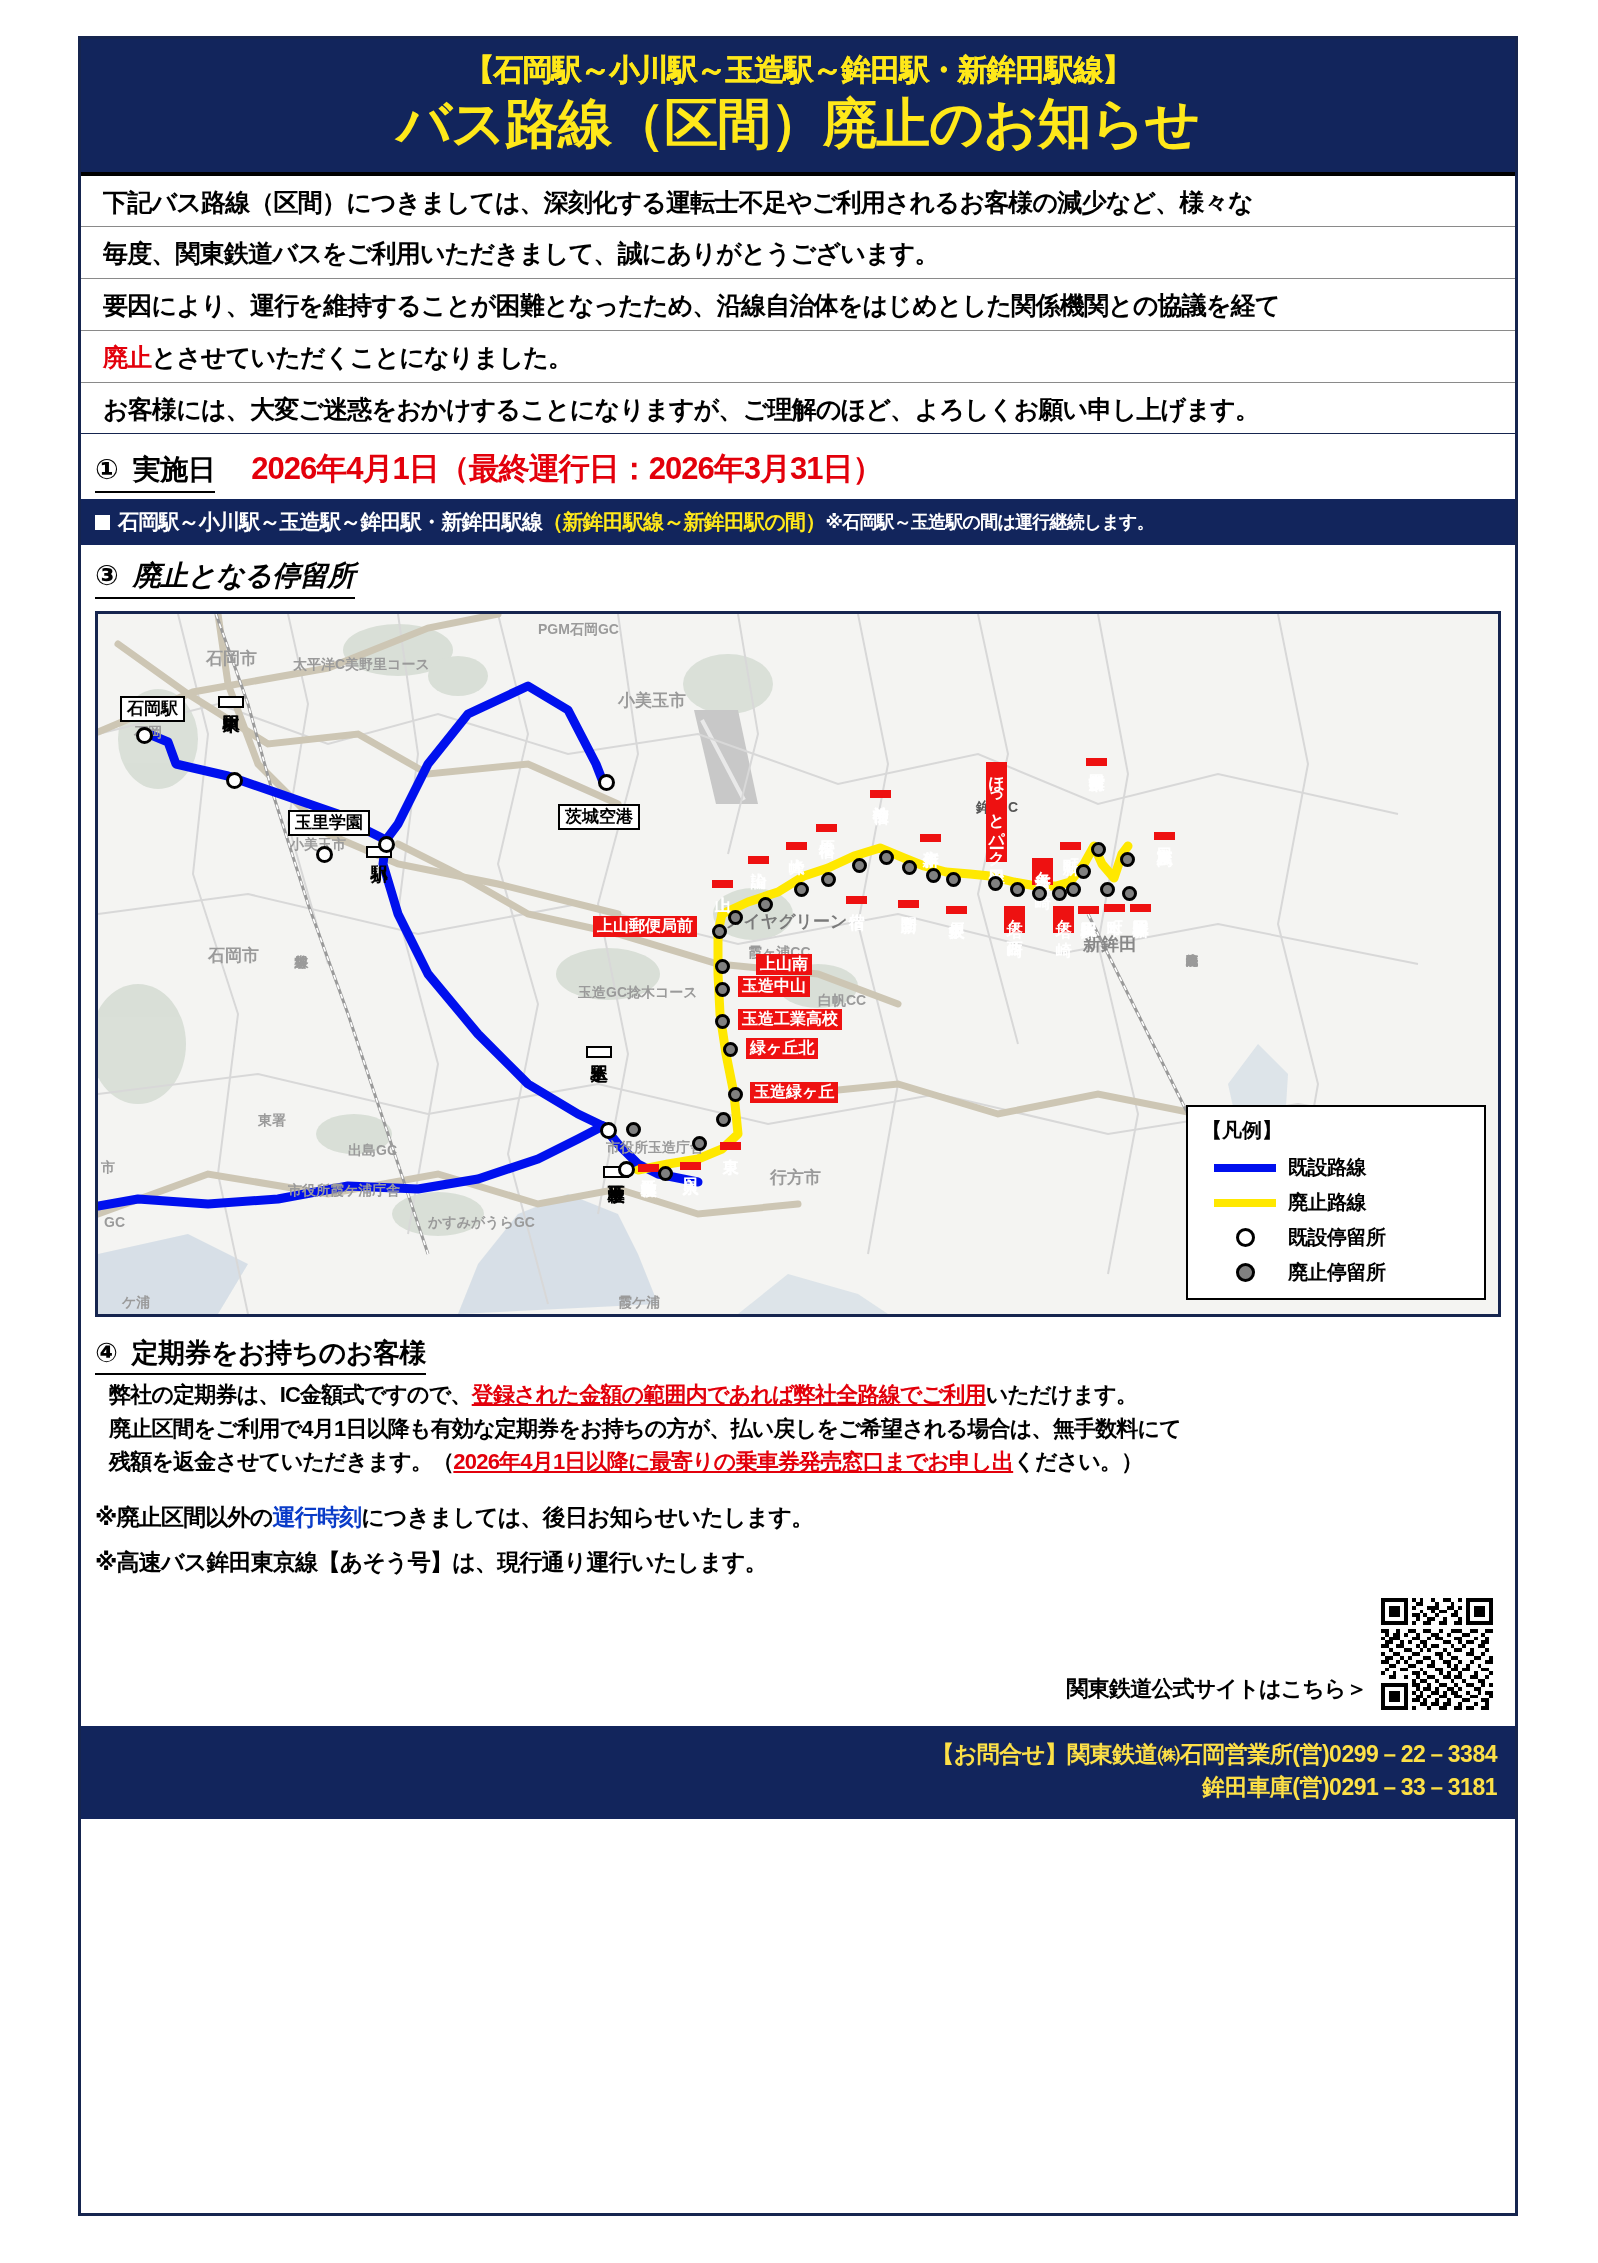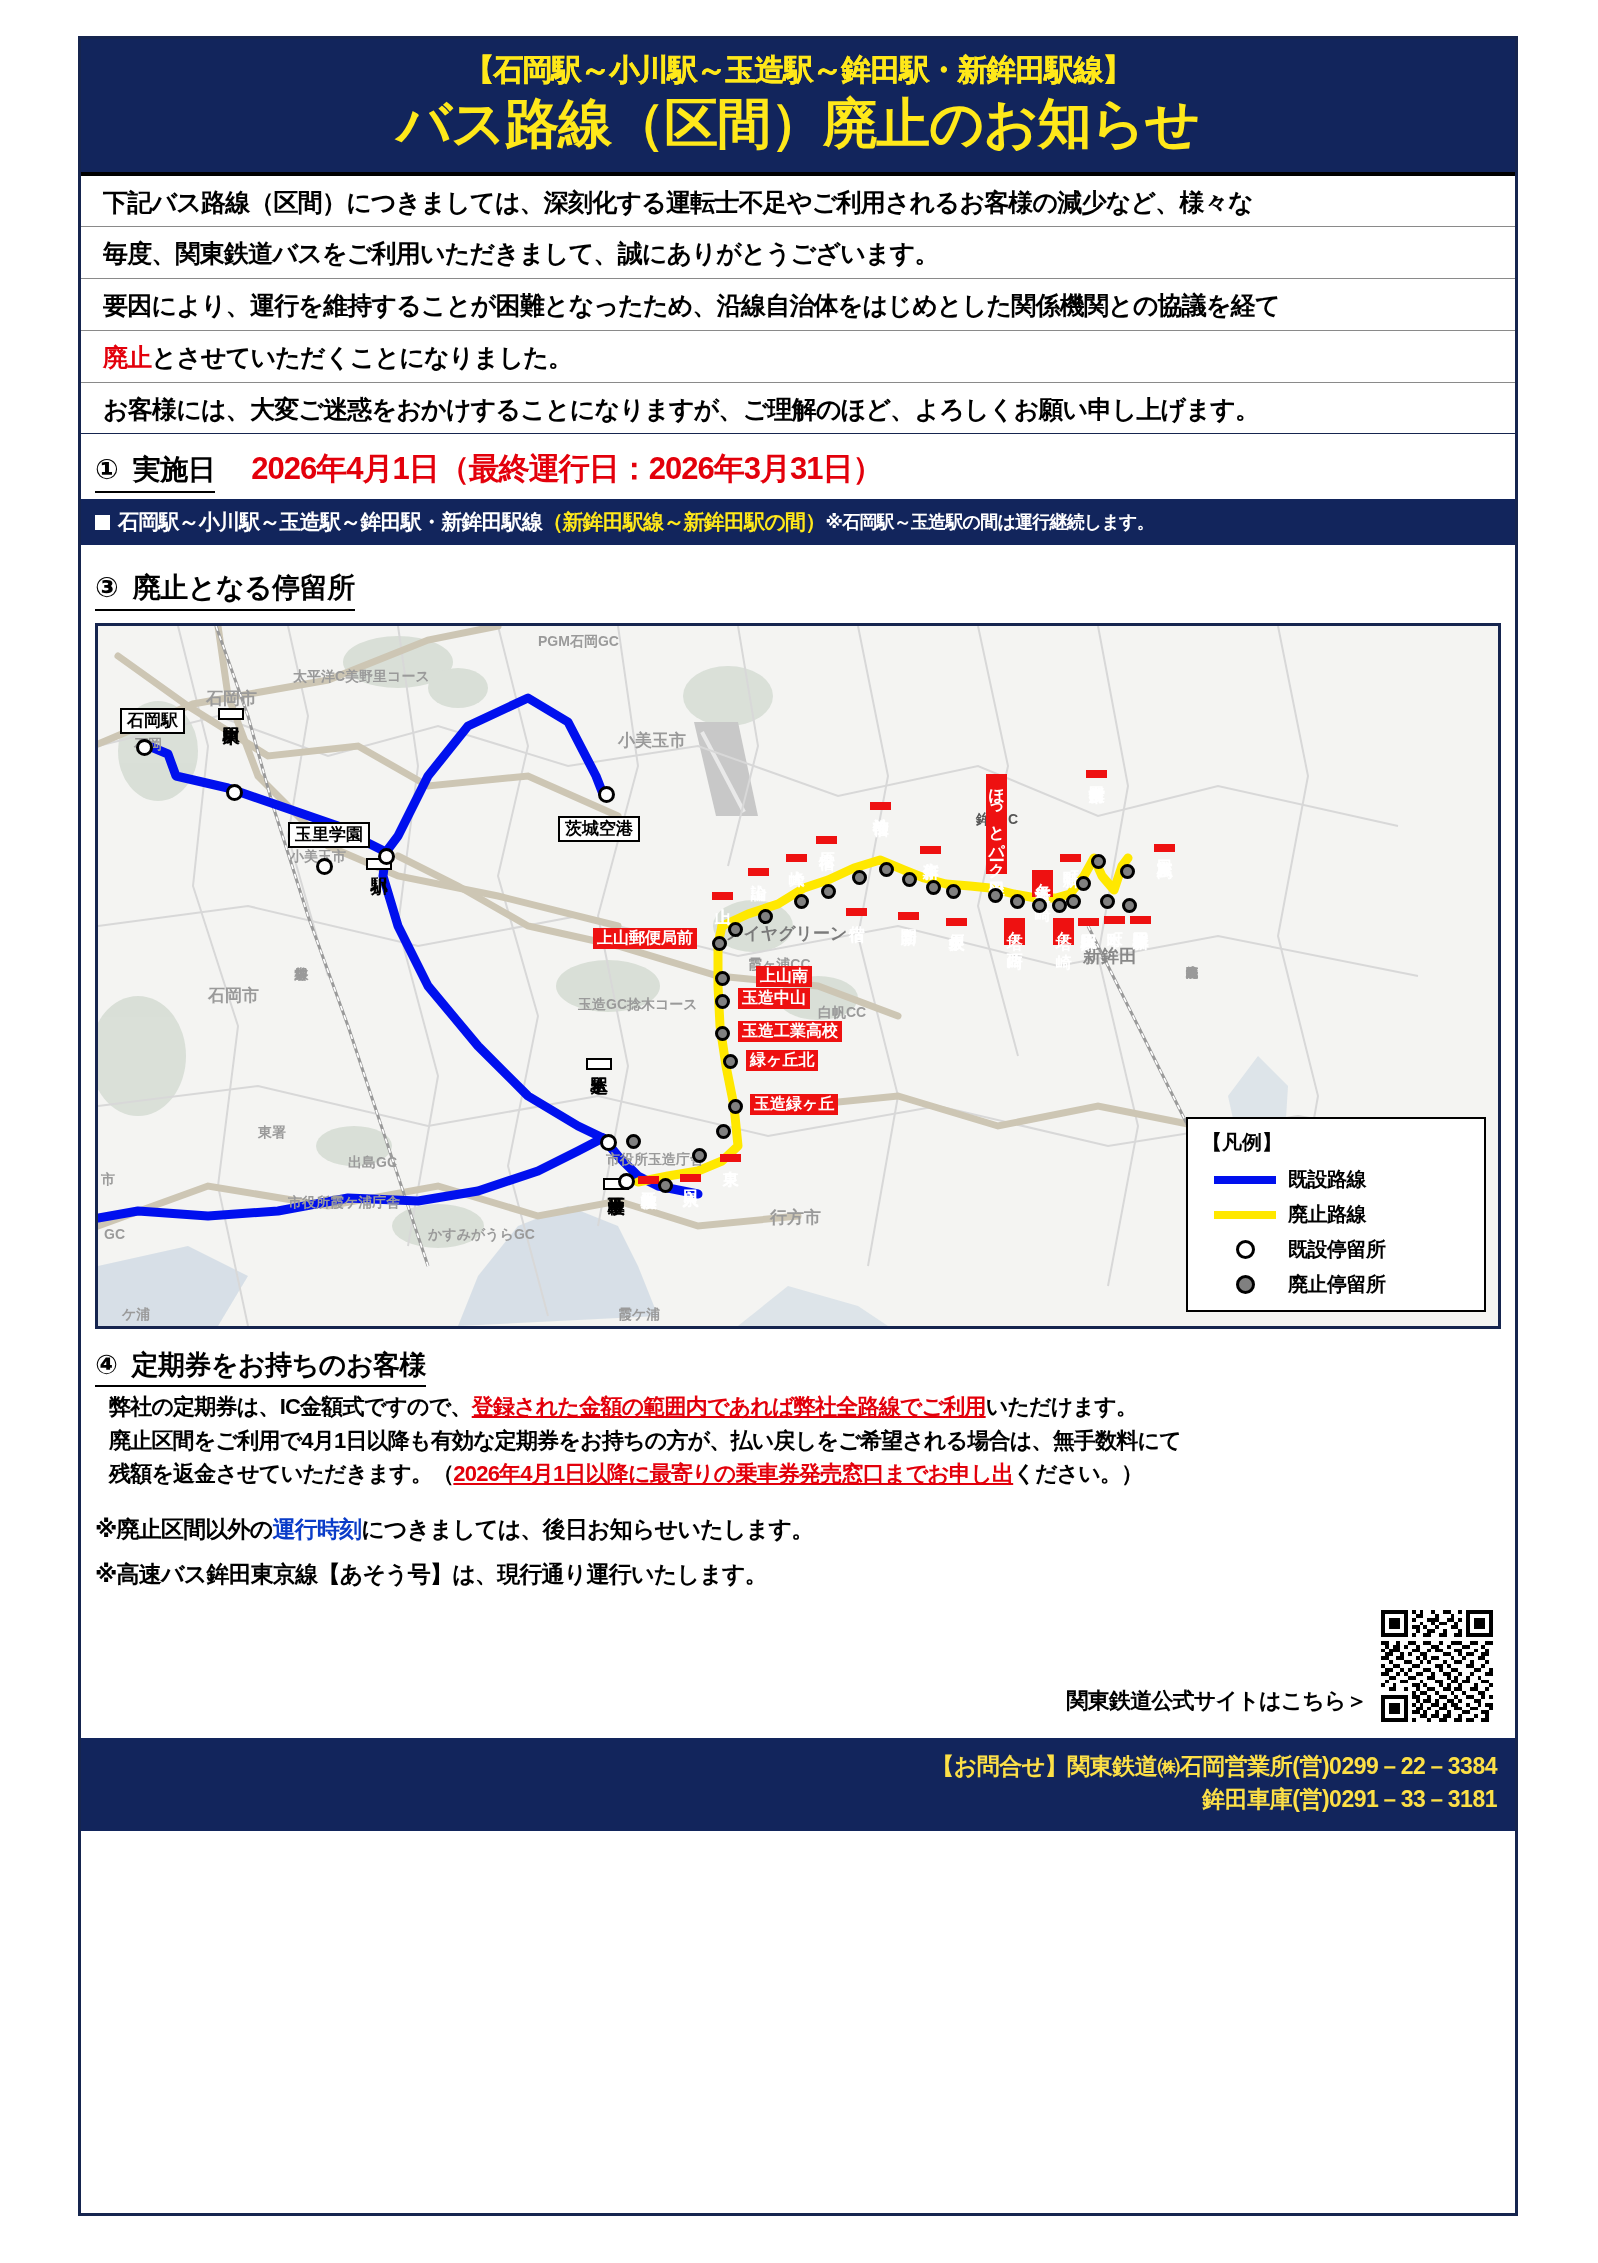--- a/index.html
+++ b/index.html
@@ -76,21 +76,21 @@
     position:relative;
     height:700px;
     background:#f2f2f0;
     overflow:hidden;
   }
   .map-svg{position:absolute;left:0;top:0;width:100%;height:100%;}
   .placename{
     position:absolute;color:#9a9a9a;font-size:14px;font-weight:bold;
     letter-spacing:0px;white-space:nowrap;
   }
-  .placename.lg{font-size:17px;margin-top:28px;}
+  .placename.lg{font-size:17px;}
   
   .wbox{
     position:absolute;background:#fff;border:2.5px solid #000;
     font-size:17px;font-weight:bold;color:#000;padding:2px 5px;
     white-space:nowrap;line-height:1.05;
   }
   .wbox.vert{writing-mode:vertical-rl;text-orientation:upright;padding:4px 2px;}
   
   .rbox{
     position:absolute;background:#ee1111;color:#fff;
@@ -166,21 +166,21 @@
   </div>
 
 
   <div class="routebar">
     <span class="sq"></span>
     <span>石岡駅～小川駅～玉造駅～鉾田駅・新鉾田駅線</span>
     <span class="yel">（新鉾田駅線～新鉾田駅の間）</span>
     <span class="small-note">※石岡駅～玉造駅の間は運行継続します。</span>
   </div>
 
-  <div class="sec" style="padding-top:24px;padding-bottom:4px;">
+  <div class="sec" style="padding-top:12px;padding-bottom:4px;font-style:italic;">
     <span class="sec-title"><span>③</span>&nbsp;&nbsp;<span>廃止となる停留所</span></span>
   </div>
 
   <div class="mapbox">
     <svg class="map-svg" viewBox="0 0 1400 700" preserveAspectRatio="none">
       <rect x="0" y="0" width="1400" height="700" fill="#f4f4f2"></rect>
 
       <path d="M560,690 L540,640 L520,600 L470,580 L420,600 L380,650 L360,700 Z" fill="#cdd8e3" opacity="0.75"></path>
       <path d="M0,640 L90,620 L150,650 L120,700 L0,700 Z" fill="#cdd8e3" opacity="0.75"></path>
       <path d="M640,700 L690,660 L760,680 L790,700 Z" fill="#cdd8e3" opacity="0.6"></path>

